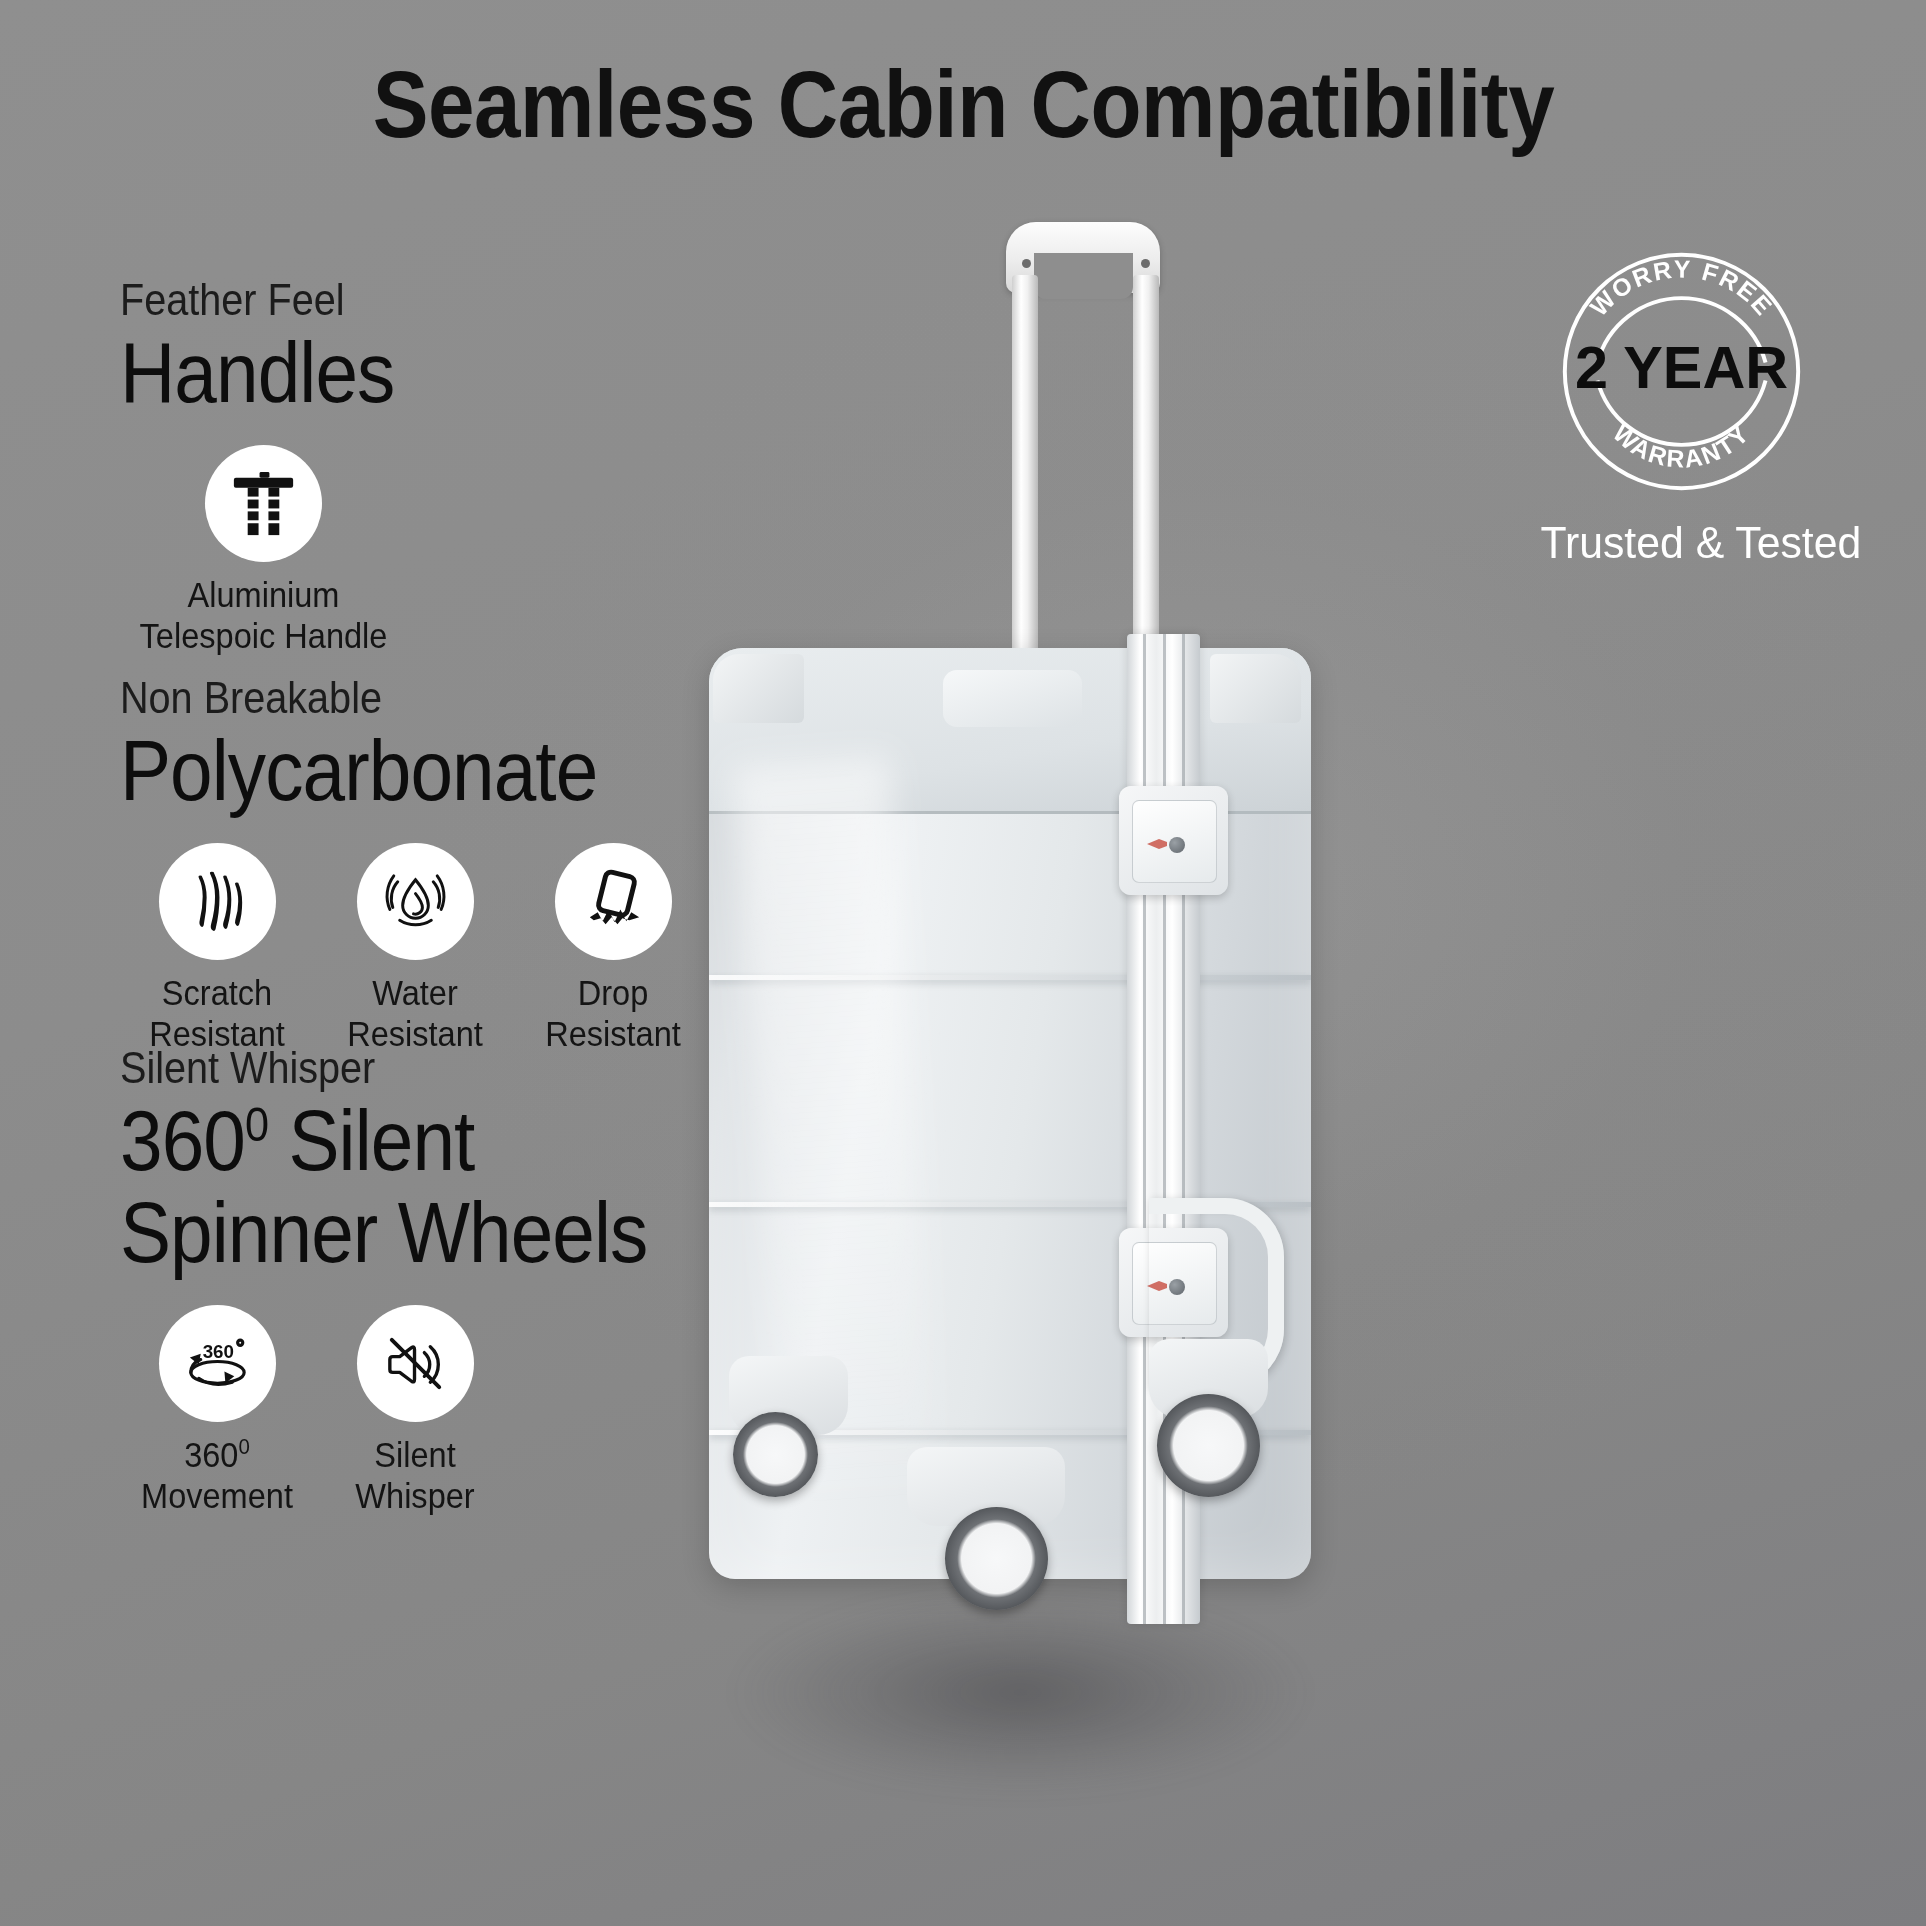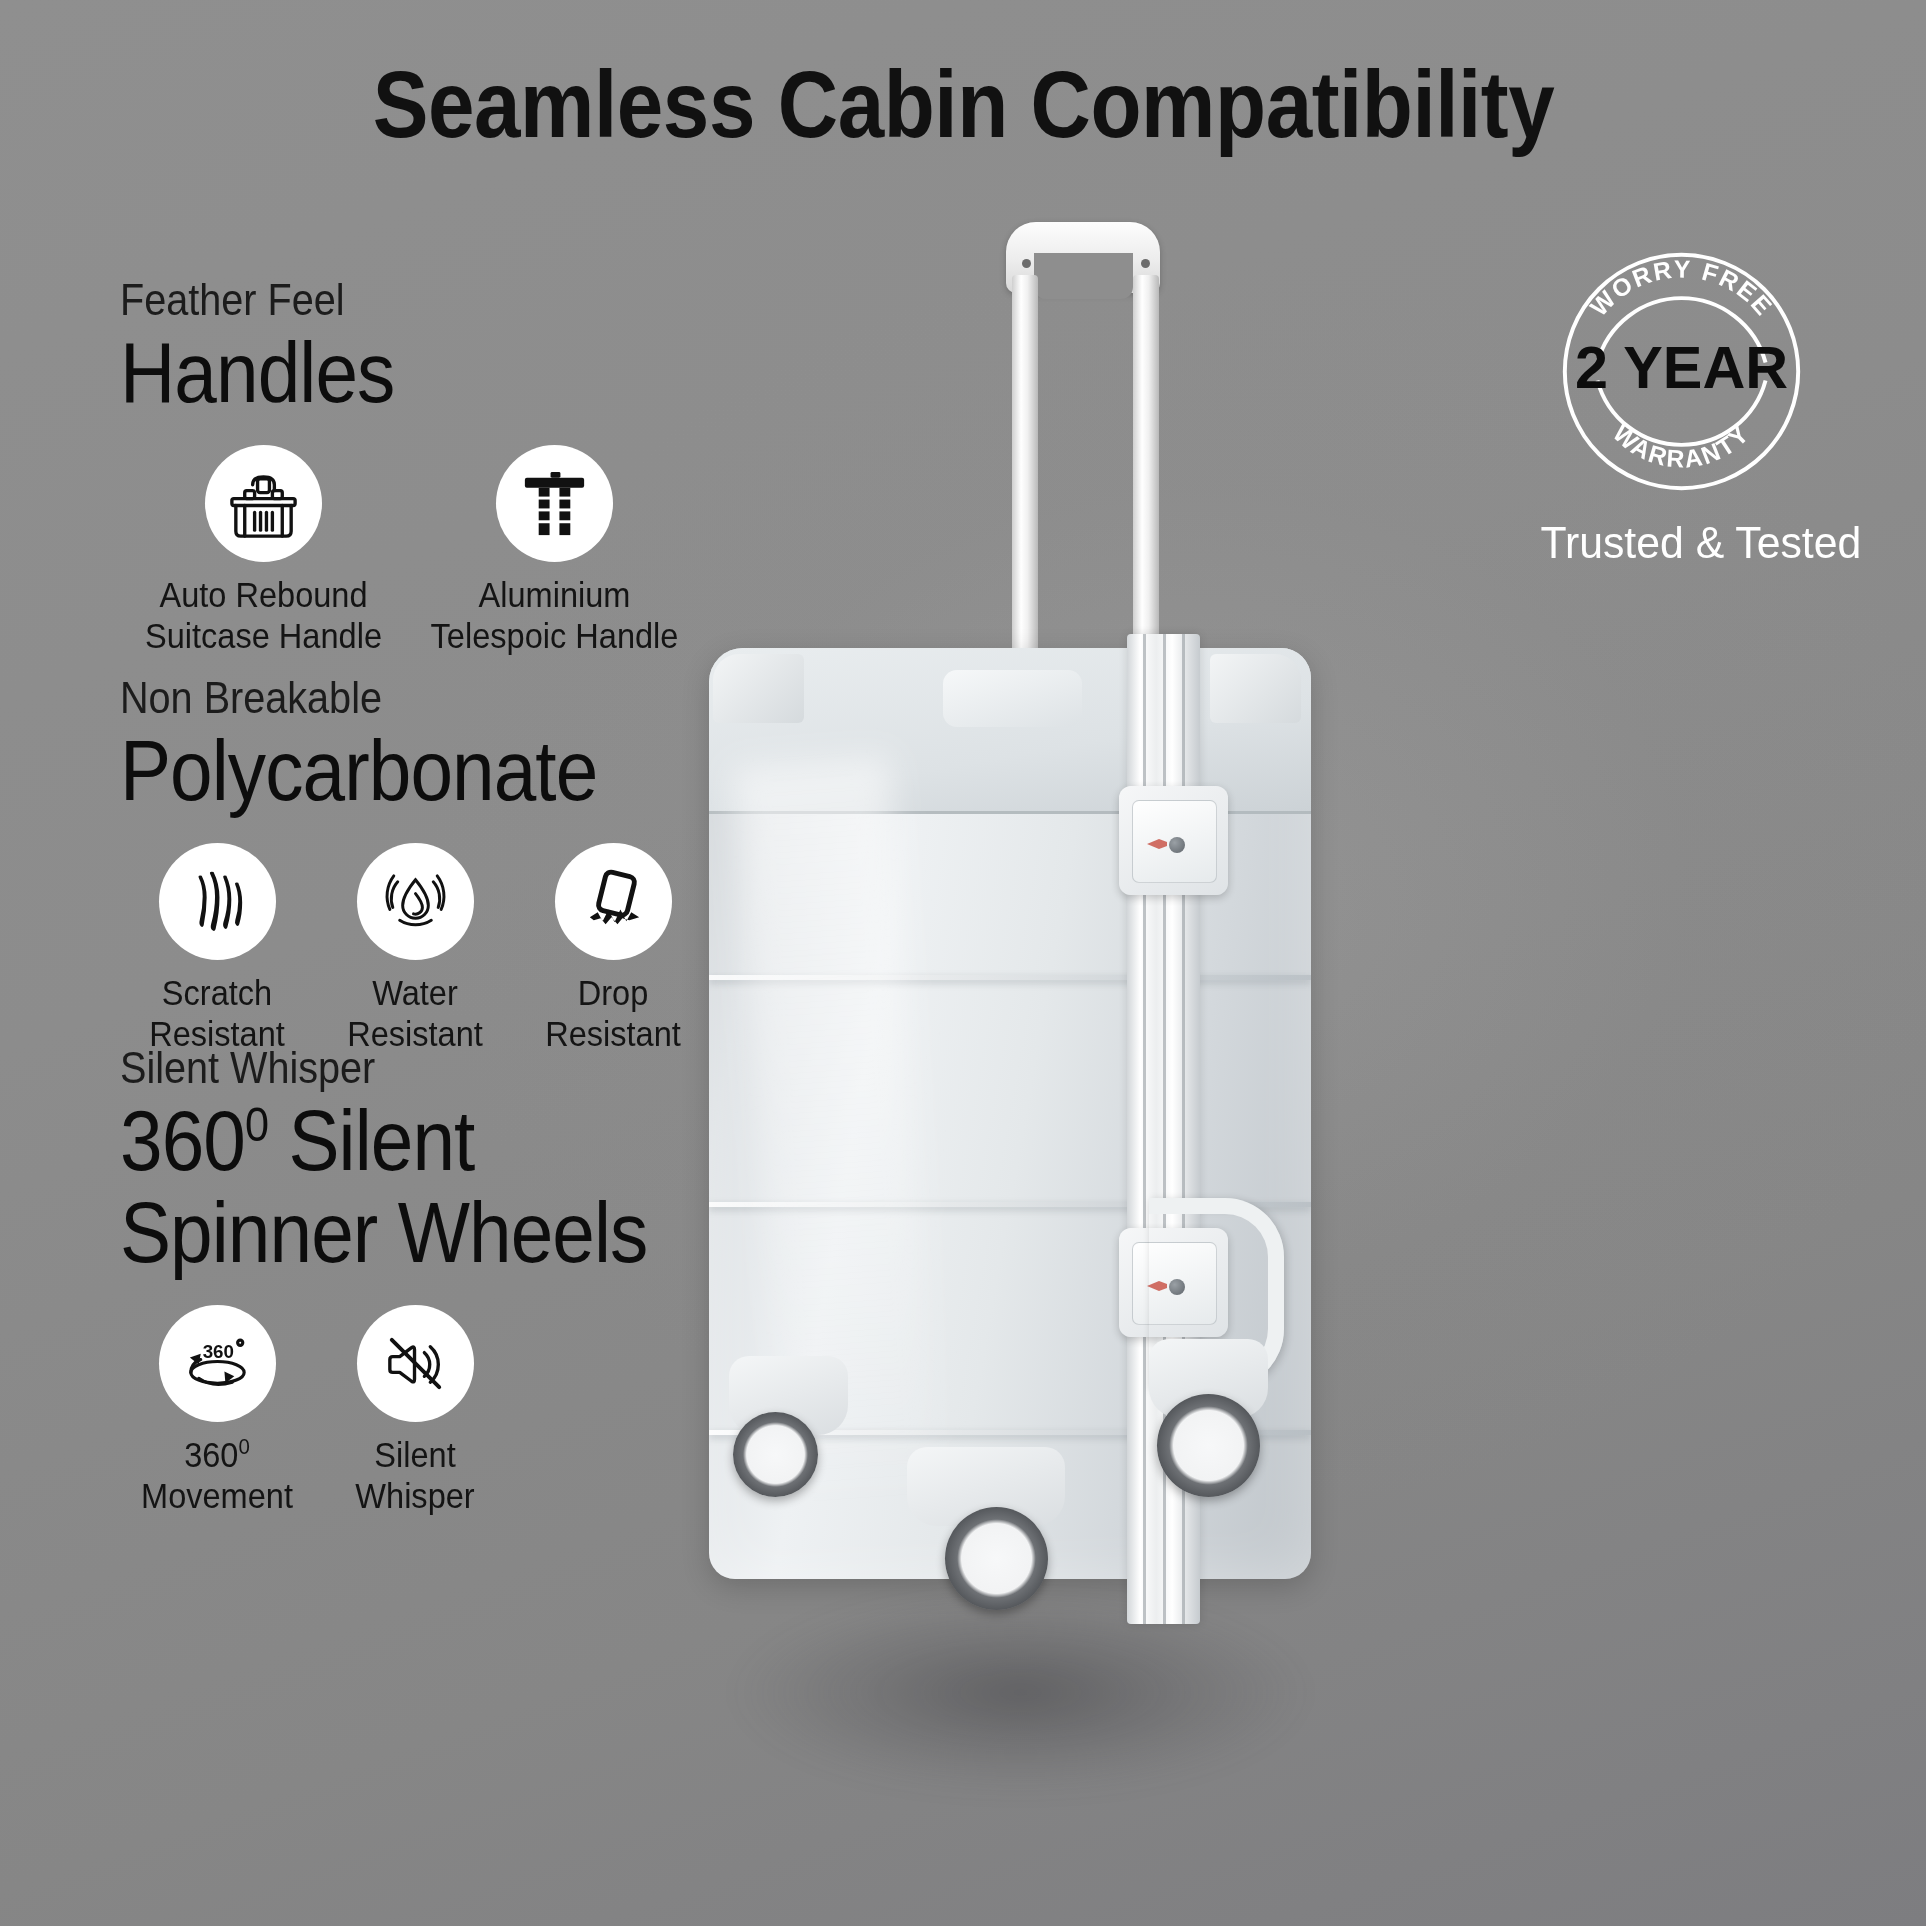--- a/index.html
+++ b/index.html
@@ -374,41 +374,20 @@
 
     <div class="wheel-housing" style="left:515px;top:1141px;"></div>
     <div class="wheel" style="left:523px;top:1196px;"></div>
   </div>
 
   <div class="feature-block" style="top:275px;">
     <div class="eyebrow">Feather Feel</div>
     <div class="headline">Handles</div>
     <div class="icon-row">
 
-      <div class="icon-cell wide">
-        <div class="icon-circle">
-          <svg width="81" height="81" viewBox="0 0 82 82">
-            <g fill="none" stroke="#111" stroke-width="3.4" stroke-linecap="round" stroke-linejoin="round">
-              <path d="M30 22 q0-8 11-8 q11 0 11 8 v6"></path>
-              <rect x="35" y="16" width="12" height="14" rx="2.5"></rect>
-              <rect x="22" y="28" width="10" height="8" rx="2"></rect>
-              <rect x="50" y="28" width="10" height="8" rx="2"></rect>
-              <rect x="9" y="36" width="64" height="7" rx="2"></rect>
-              <path d="M13 43 v26 q0 5 5 5 h46 q5 0 5-5 V43"></path>
-              <line x1="32" y1="50" x2="32" y2="68"></line>
-              <line x1="38" y1="50" x2="38" y2="68"></line>
-              <line x1="44" y1="50" x2="44" y2="68"></line>
-              <line x1="50" y1="50" x2="50" y2="68"></line>
-              <line x1="22" y1="43" x2="22" y2="74"></line>
-              <line x1="60" y1="43" x2="60" y2="74"></line>
-            </g>
-          </svg>
-        </div>
-        <div class="icon-label">Auto Rebound Suitcase Handle</div>
-      </div>
 
       <div class="icon-cell wide">
         <div class="icon-circle">
           <svg width="79" height="79" viewBox="0 0 80 80">
             <g fill="#111">
               <rect x="36" y="8" width="10" height="6" rx="1.5"></rect>
               <rect x="10" y="14" width="60" height="10" rx="2"></rect>
               <rect x="24" y="24" width="11" height="9"></rect>
               <rect x="45" y="24" width="11" height="9"></rect>
               <rect x="24" y="36" width="11" height="9"></rect>

